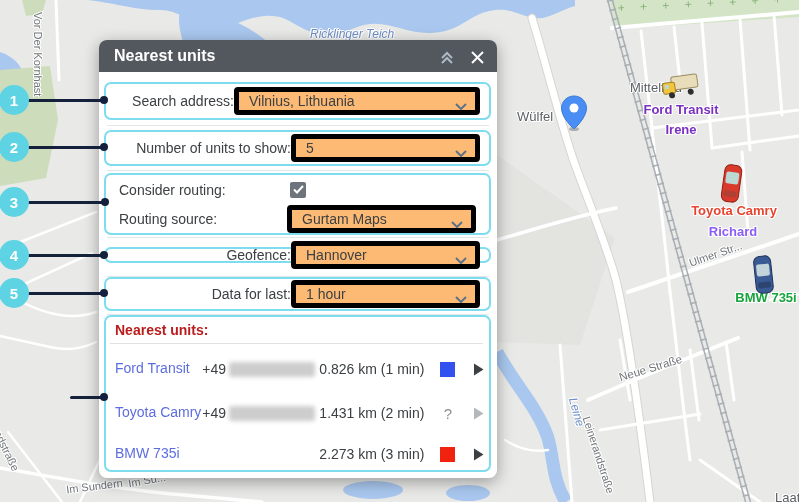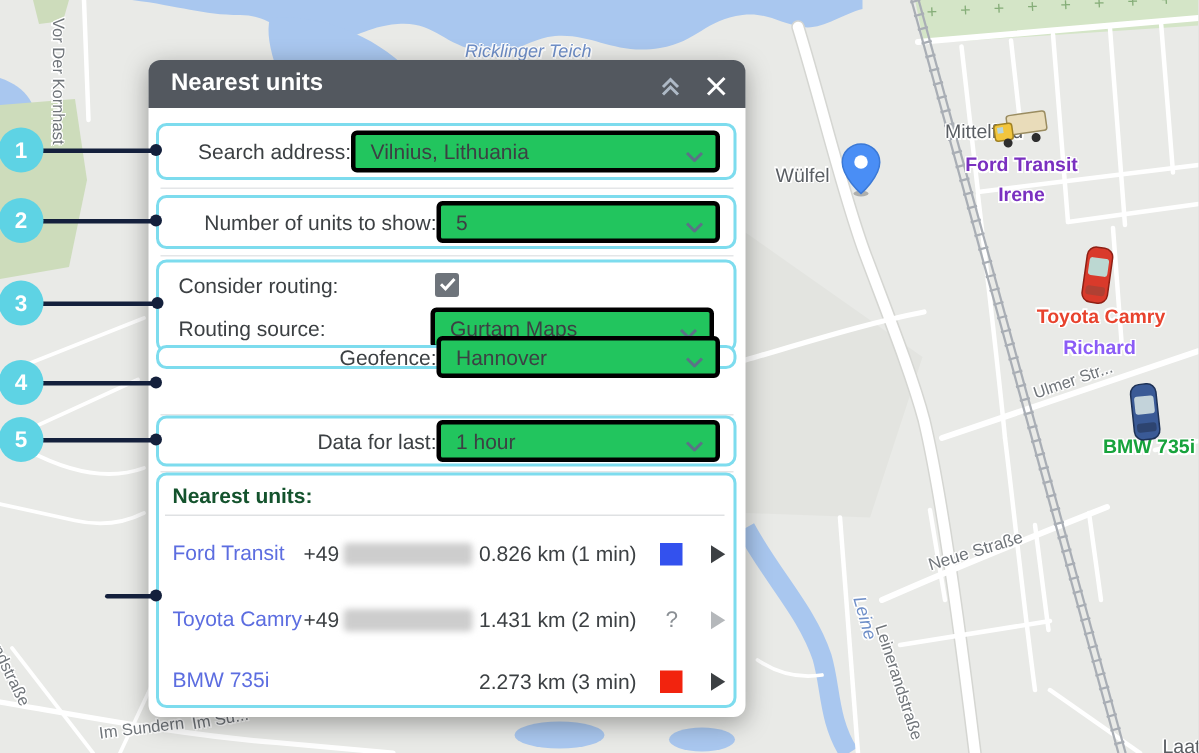--- a/index.html
+++ b/index.html
@@ -28,30 +28,30 @@
         justify-content:center;cursor:pointer;}
   .hbtn.collapse{left:339px;}
   .hbtn.close{left:369px;}
 
   .fieldbox{position:absolute;left:5px;width:387px;border:2px solid #7ddcee;border-radius:7px;
             background:#fff;box-sizing:border-box;display:flex;align-items:center;
             justify-content:flex-end;padding:0 9px;}
   .fieldbox.col{flex-direction:column;align-items:stretch;justify-content:center;padding:0 13px;}
   .inrow{height:32px;display:flex;align-items:center;justify-content:space-between;}
   .flabel{font-size:14px;color:#3c4043;}
-  .sel{position:relative;height:28px;border:3px solid #000000;border-radius:4px;background:#22c55e;
+  .sel{position:relative;height:28px;border:5px solid #000000;border-radius:4px;background:#fdba74;
        display:flex;align-items:center;box-sizing:border-box;padding:0 26px 0 10px;
        font-size:14px;color:#3c4043;cursor:pointer;}
   .sel .chev{position:absolute;right:8px;top:11px;}
   .w246{width:246px;}.w189{width:189px;}
   .checkbox{width:16px;height:16px;background:#6e747b;border-radius:2px;display:flex;
             align-items:center;justify-content:center;margin-right:170px;cursor:pointer;}
   .hr{position:absolute;left:8px;right:8px;height:1px;background:#e4e6e8;}
 
-  .res-header{position:absolute;left:9px;top:5px;font-size:14px;font-weight:bold;color:#14532d;}
+  .res-header{position:absolute;left:9px;top:5px;font-size:14px;font-weight:bold;color:#b91c1c;}
   .res-div{position:absolute;left:4px;right:6px;top:26px;height:1px;background:#dfe1e3;}
   .rrow{position:absolute;left:9px;width:369px;display:flex;align-items:center;}
   .c-name{width:88px;font-size:14px;color:#5c6de0;line-height:1.4;cursor:pointer;}
   .c-phone{width:118px;display:flex;align-items:center;gap:3px;font-size:14px;color:#3c4043;}
   .blurph{width:86px;height:15px;border-radius:3px;background:#cdcdcd;filter:blur(2px);}
   .c-dist{width:116px;font-size:14px;color:#3c4043;line-height:1.3;}
   .c-chip{width:30px;display:flex;align-items:center;}
   .chip{width:15px;height:15px;margin-left:6px;}
   .chip-unknown{width:15px;margin-left:6px;text-align:center;font-size:15px;color:#8a8f94;}
   .c-play{width:20px;display:flex;justify-content:flex-end;cursor:pointer;}
@@ -236,21 +236,21 @@
         <div class="sel w189">
           <span>Gurtam Maps</span>
           <svg class="chev" width="12" height="7" viewBox="0 0 12 7" fill="none" stroke="#5c7287" stroke-width="2">
               <path d="M1,1 L6,6 L11,1"></path>
             </svg>
         </div>
       </div>
     </div>
     <div class="hr" style="top:197px;"></div>
 
-    <div class="fieldbox" style="top:190px;height:16px;">
+    <div class="fieldbox" style="top:207px;height:16px;">
       <span class="flabel">Geofence:</span>
       <div class="sel w189">
         <span>Hannover</span>
         <svg class="chev" width="12" height="7" viewBox="0 0 12 7" fill="none" stroke="#5c7287" stroke-width="2">
             <path d="M1,1 L6,6 L11,1"></path>
           </svg>
       </div>
     </div>
     <div class="hr" style="top:236px;"></div>
 

